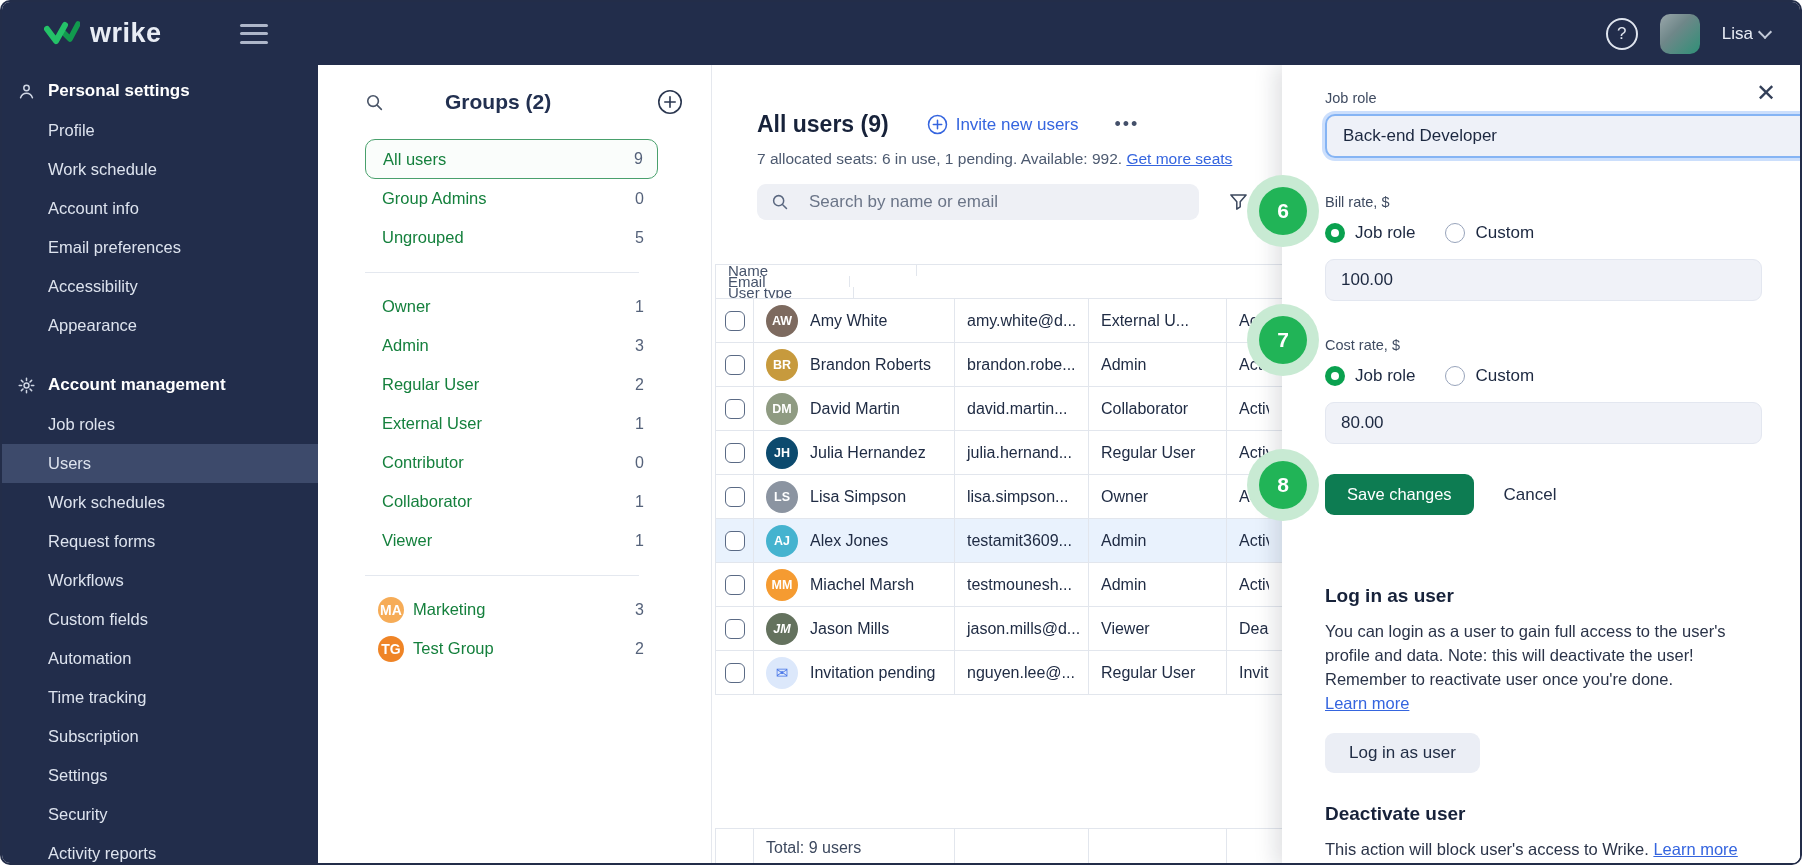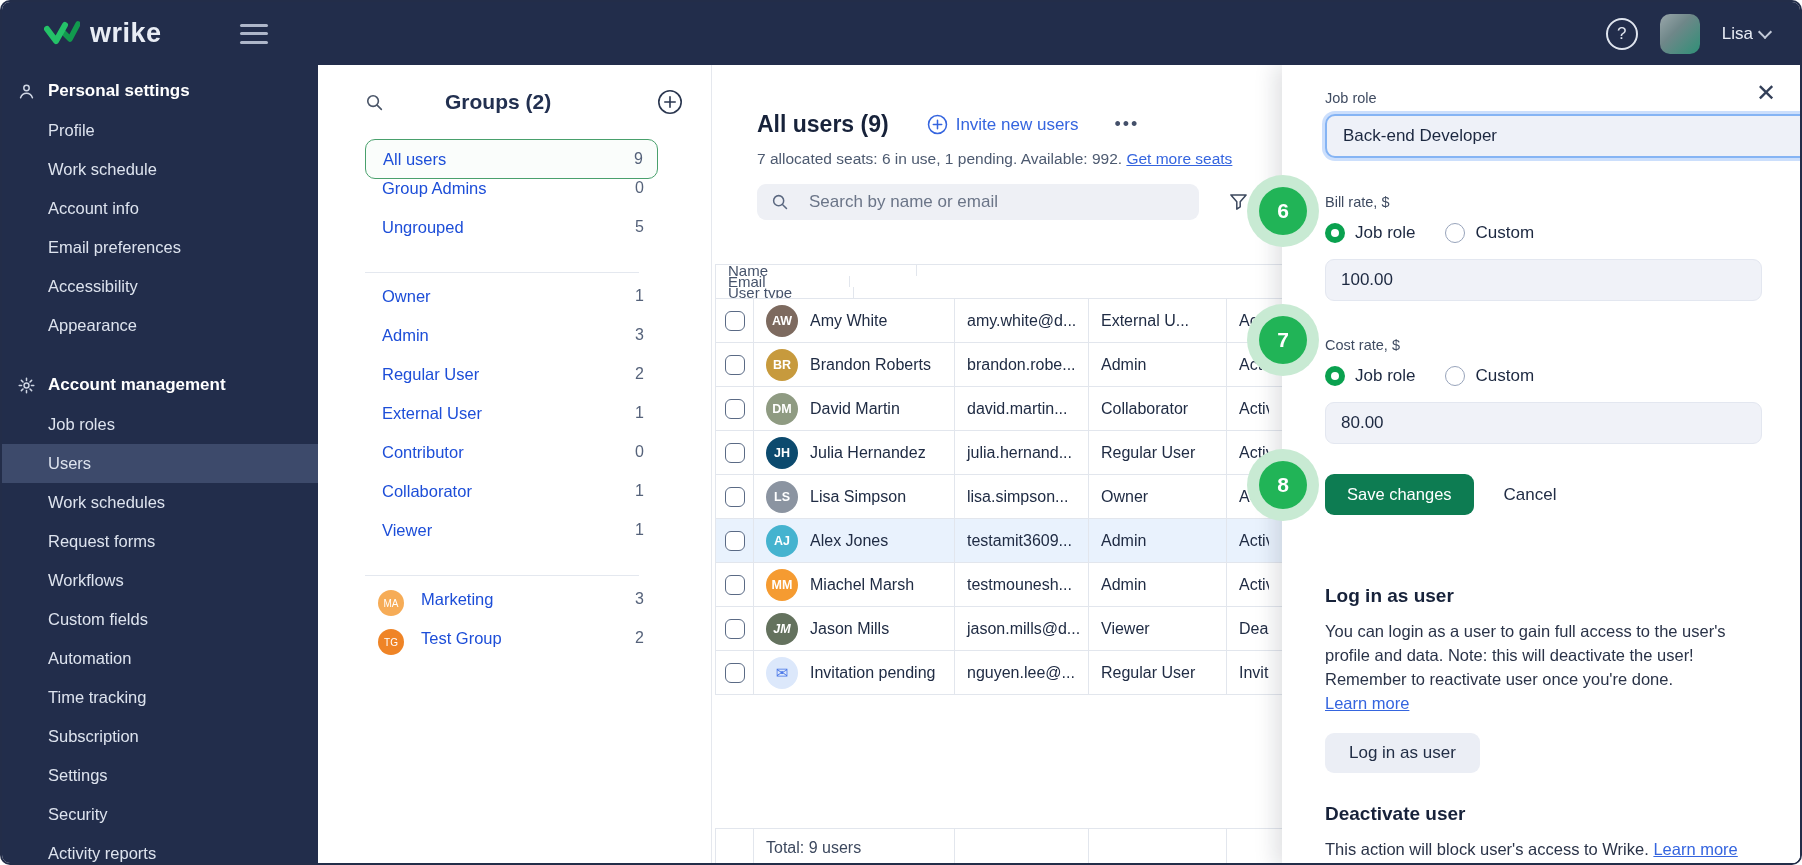--- a/index.html
+++ b/index.html
@@ -26,25 +26,25 @@
   .side-item.selected { background:#3d4a6b; }
   .side-gap { height:20px; }
 
   
   .groups-panel { position:absolute; top:63px; left:316px; width:394px; height:802px; background:#fff; border-right:1px solid #e5e8ee; z-index:2; }
   .groups-header { display:flex; align-items:center; margin:24px 28px 0 47px;gap:44px; }
   .groups-title { font-size:21px; font-weight:bold; color:#223050; margin-left:17px; }
   .groups-add { margin-left:auto; }
   .group-list { margin-top:24px; padding-left:47px; }
   .group-pill { width:293px; height:40px; border:1.5px solid #49a06c; border-radius:10px; background:#fafdfb; display:flex; align-items:center; padding:0 14px 0 17px; cursor:pointer; }
-  .group-row { width:293px; height:39px; display:flex; align-items:flex-start; padding:0 14px 0 17px; cursor:pointer; }
-  .group-label { font-size:16.5px; color:#1d4ed8; }
+  .group-row { width:293px; height:39px; display:flex; align-items:center; padding:0 14px 0 17px; cursor:pointer; }
+  .group-label { font-size:16.5px; color:#15803d; }
   .group-count { margin-left:auto; font-size:16px; color:#55627a; }
   .group-divider { width:274px; height:1px; background:#e4e8ef; margin:15px 0 14px 0; }
-  .group-avatar { width:26px; height:26px; border-radius:50%; color:#fff; font-size:10px; font-weight:normal; display:flex; align-items:center; justify-content:center; margin-right:17px; margin-left:-2px; }
+  .group-avatar { width:26px; height:26px; border-radius:50%; color:#fff; font-size:14px; font-weight:bold; display:flex; align-items:center; justify-content:center; margin-right:9px; margin-left:-2px; }
   .group-row.with-avatar { padding-left:15px; }
 
   
   .main-panel { position:absolute; top:63px; left:710px; width:1092px; height:802px; background:#fff; z-index:1; }
   .main-header { padding:46px 0 0 45px; display:flex; align-items:center; }
   .main-title { font-size:23px; font-weight:bold; color:#17223a; }
   .invite-link { display:flex; align-items:center; gap:8px; margin-left:38px; color:#3565df; font-size:17px; cursor:pointer; }
   .more-dots { margin-left:36px; color:#44506a; font-size:18px; letter-spacing:2px; cursor:pointer; }
   .seats-line { padding:12px 0 0 45px; font-size:15.5px; color:#4d5a70; }
   .seats-line a { color:#3565df; text-decoration:underline; cursor:pointer; }

